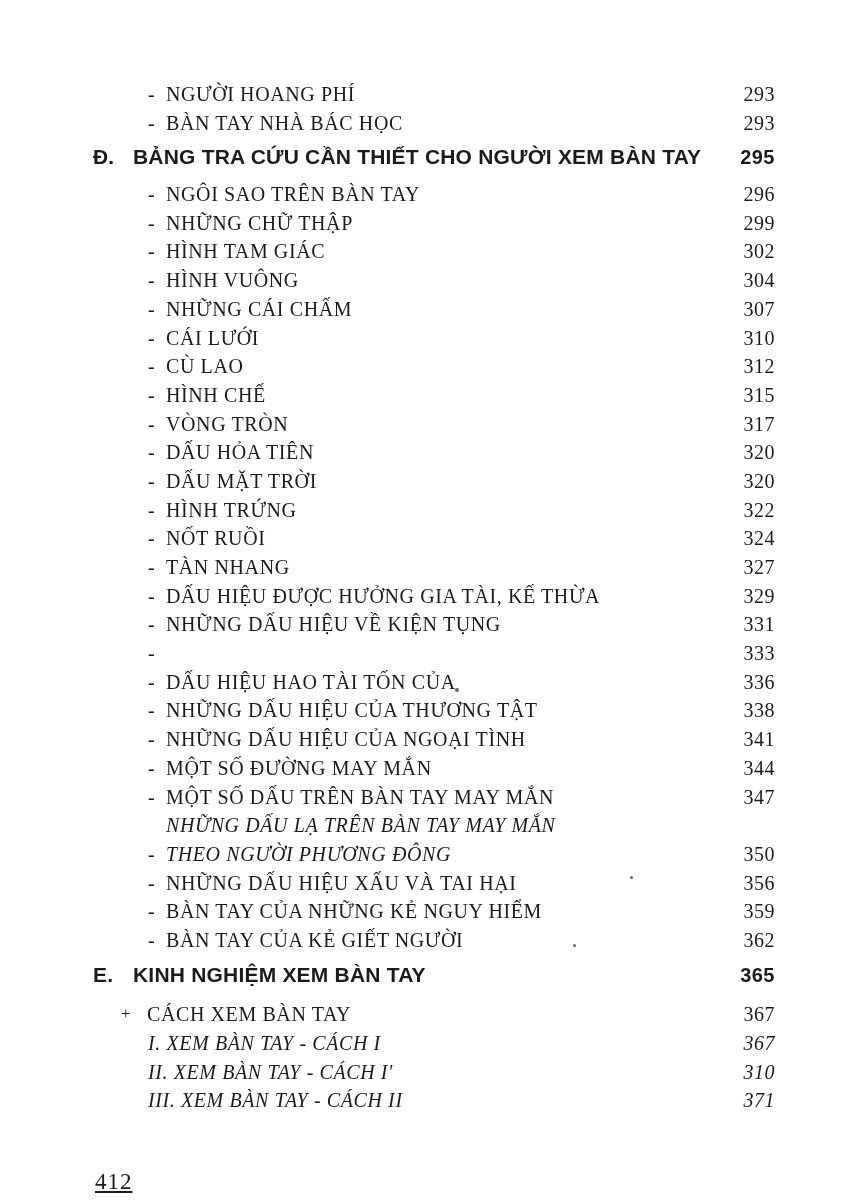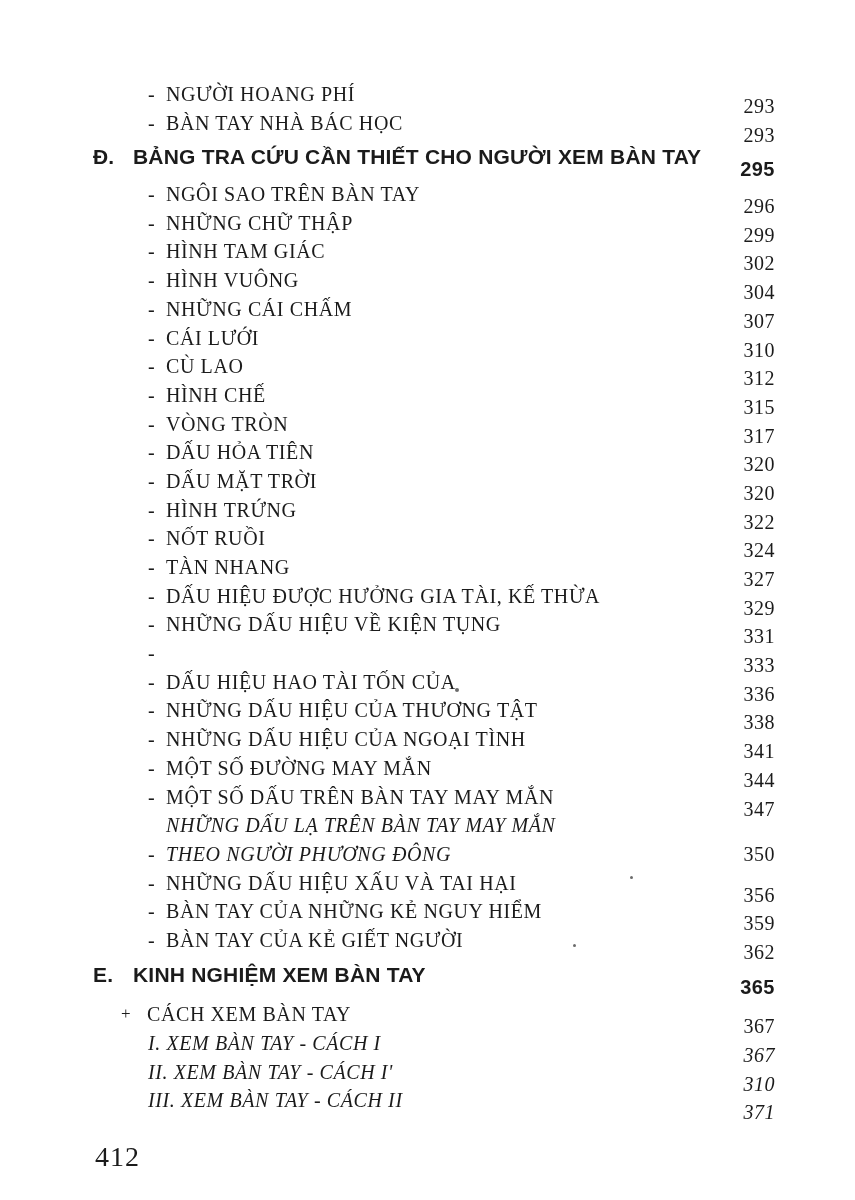--- a/index.html
+++ b/index.html
@@ -21,21 +21,20 @@
     height:28.7px;
     line-height:28.7px;
     font-size:20px;
     letter-spacing:0.6px;
     white-space:nowrap;
   }
   .row .prefix{display:inline-block;}
   .row .page-num{
     margin-left:auto;
     letter-spacing:0.5px;
-    margin-top:12px;
   }
   
   .style-dash{padding-left:55px;}
   .style-dash .prefix{width:18px;}
   
   .style-section{
     padding-left:0;
     font-family:"Liberation Sans","DejaVu Sans",sans-serif;
     font-weight:700;
     font-size:21px;
@@ -51,23 +50,24 @@
   .style-roman{padding-left:55px;font-style:italic;}
   .style-roman .prefix{width:0;}
   
   .row.twoline{
     height:57.4px;
     align-items:flex-end;
   }
   .row.twoline .labelwrap div{line-height:28.7px;font-style:italic;}
   .folio{
     position:absolute;
-    left:95px;top:1141px;
-    font-size:28px;
+    left:95px;top:1169px;
+    font-size:23px;
     letter-spacing:1px;
+    text-decoration:underline;
   }
   .speck{
     position:absolute;
     background:#3a3a3a;
     border-radius:50%;
     opacity:.75;
   }
 </style>
 </head>
 <body>

